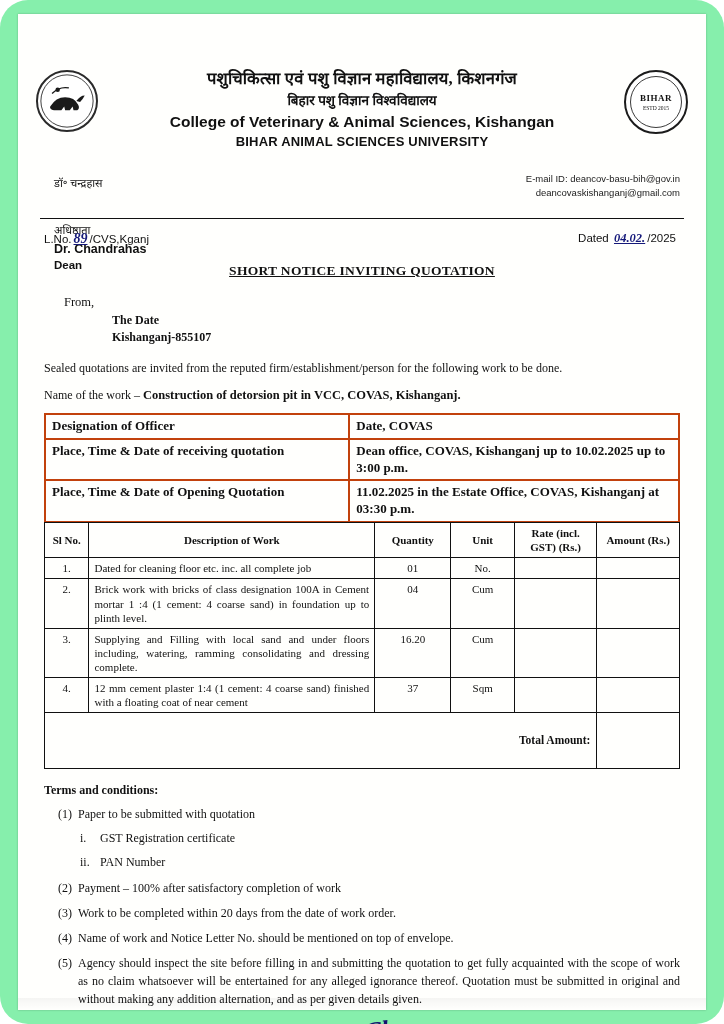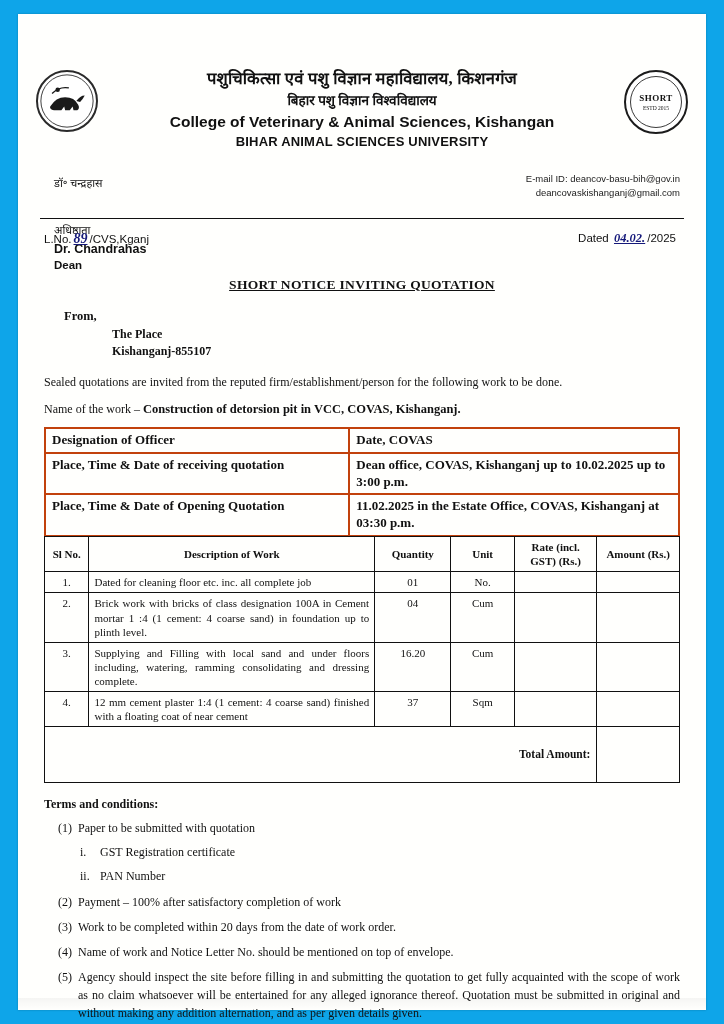--- a/index.html
+++ b/index.html
@@ -9,21 +9,22 @@
     height: 1024px;
     background: #ffffff;
     font-family: "Liberation Serif", serif;
     color: #111;
     position: relative;
     overflow: hidden;
   }
   .page {
     position: absolute;
     inset: 0;
-    background: #0ea5e9;
+    background: #86efac;
+    border-radius: 28px;
   }
   .sheet {
     position: absolute;
     left: 18px;
     top: 14px;
     width: 688px;
     height: 996px;
     background: #fffffd;
     box-shadow: 0 0 2px rgba(0,0,0,0.25);
   }
@@ -153,26 +154,26 @@
   }
   .hand.small { font-size: 12.5px; }
 
   .notice-title {
     text-align: center;
     font-family: "Liberation Serif", serif;
     font-weight: bold;
     font-size: 13.5px;
     letter-spacing: .3px;
     text-decoration: underline;
-    margin-top: 24px;
+    margin-top: 10px;
   }
 
   
   .from-wrap { margin: 16px 26px 0 46px; font-size: 12px; }
-  .from-label { font-weight: bold; font-size: 12.5px; }
+  .from-label { font-weight: normal; font-size: 12.5px; }
   .from-lines { margin-left: 48px; margin-top: 2px; font-weight: bold; font-size: 12px; line-height: 1.45; }
 
   .para {
     margin: 14px 26px 0 26px;
     font-size: 12px;
   }
   .work-name {
     margin: 12px 26px 0 26px;
     font-size: 12px;
   }
@@ -303,21 +304,21 @@
 
       <div class="titles">
         <div class="t-hindi1">पशुचिकित्सा एवं पशु विज्ञान महाविद्यालय, किशनगंज</div>
         <div class="t-hindi2">बिहार पशु विज्ञान विश्वविद्यालय</div>
         <div class="t-eng1">College of Veterinary &amp; Animal Sciences, Kishangan</div>
         <div class="t-eng2">BIHAR ANIMAL SCIENCES UNIVERSITY</div>
       </div>
 
       <div class="logo-right">
         <div class="ring"></div>
-        <div class="covas">SHORT</div>
+        <div class="covas">BIHAR</div>
         <div class="estd">ESTD 2015</div>
       </div>
     </div>
 
     <div class="dean-block">
       <div class="dean-left">
         <div class="hi">डॉ॰ चन्द्रहास</div>
         <div class="hi">अधिष्ठाता</div>
         <div class="en">Dr. Chandrahas</div>
         <div class="en2">Dean</div>
@@ -338,21 +339,21 @@
         <span>Dated</span>
         <span class="hand small">04.02.</span><span>/2025</span>
       </div>
     </div>
 
     <div class="notice-title">SHORT NOTICE INVITING QUOTATION</div>
 
     <div class="from-wrap">
       <div class="from-label">From,</div>
       <div class="from-lines">
-        <div>The Place</div>
+        <div>The Date</div>
         <div>Kishanganj-855107</div>
       </div>
     </div>
 
     <div class="para">Sealed quotations are invited from the reputed firm/establishment/person for the following work to be done.</div>
 
     <div class="work-name">
       <span>Name of the work – </span><b>Construction of detorsion pit in VCC, COVAS, Kishanganj.</b>
     </div>
 

